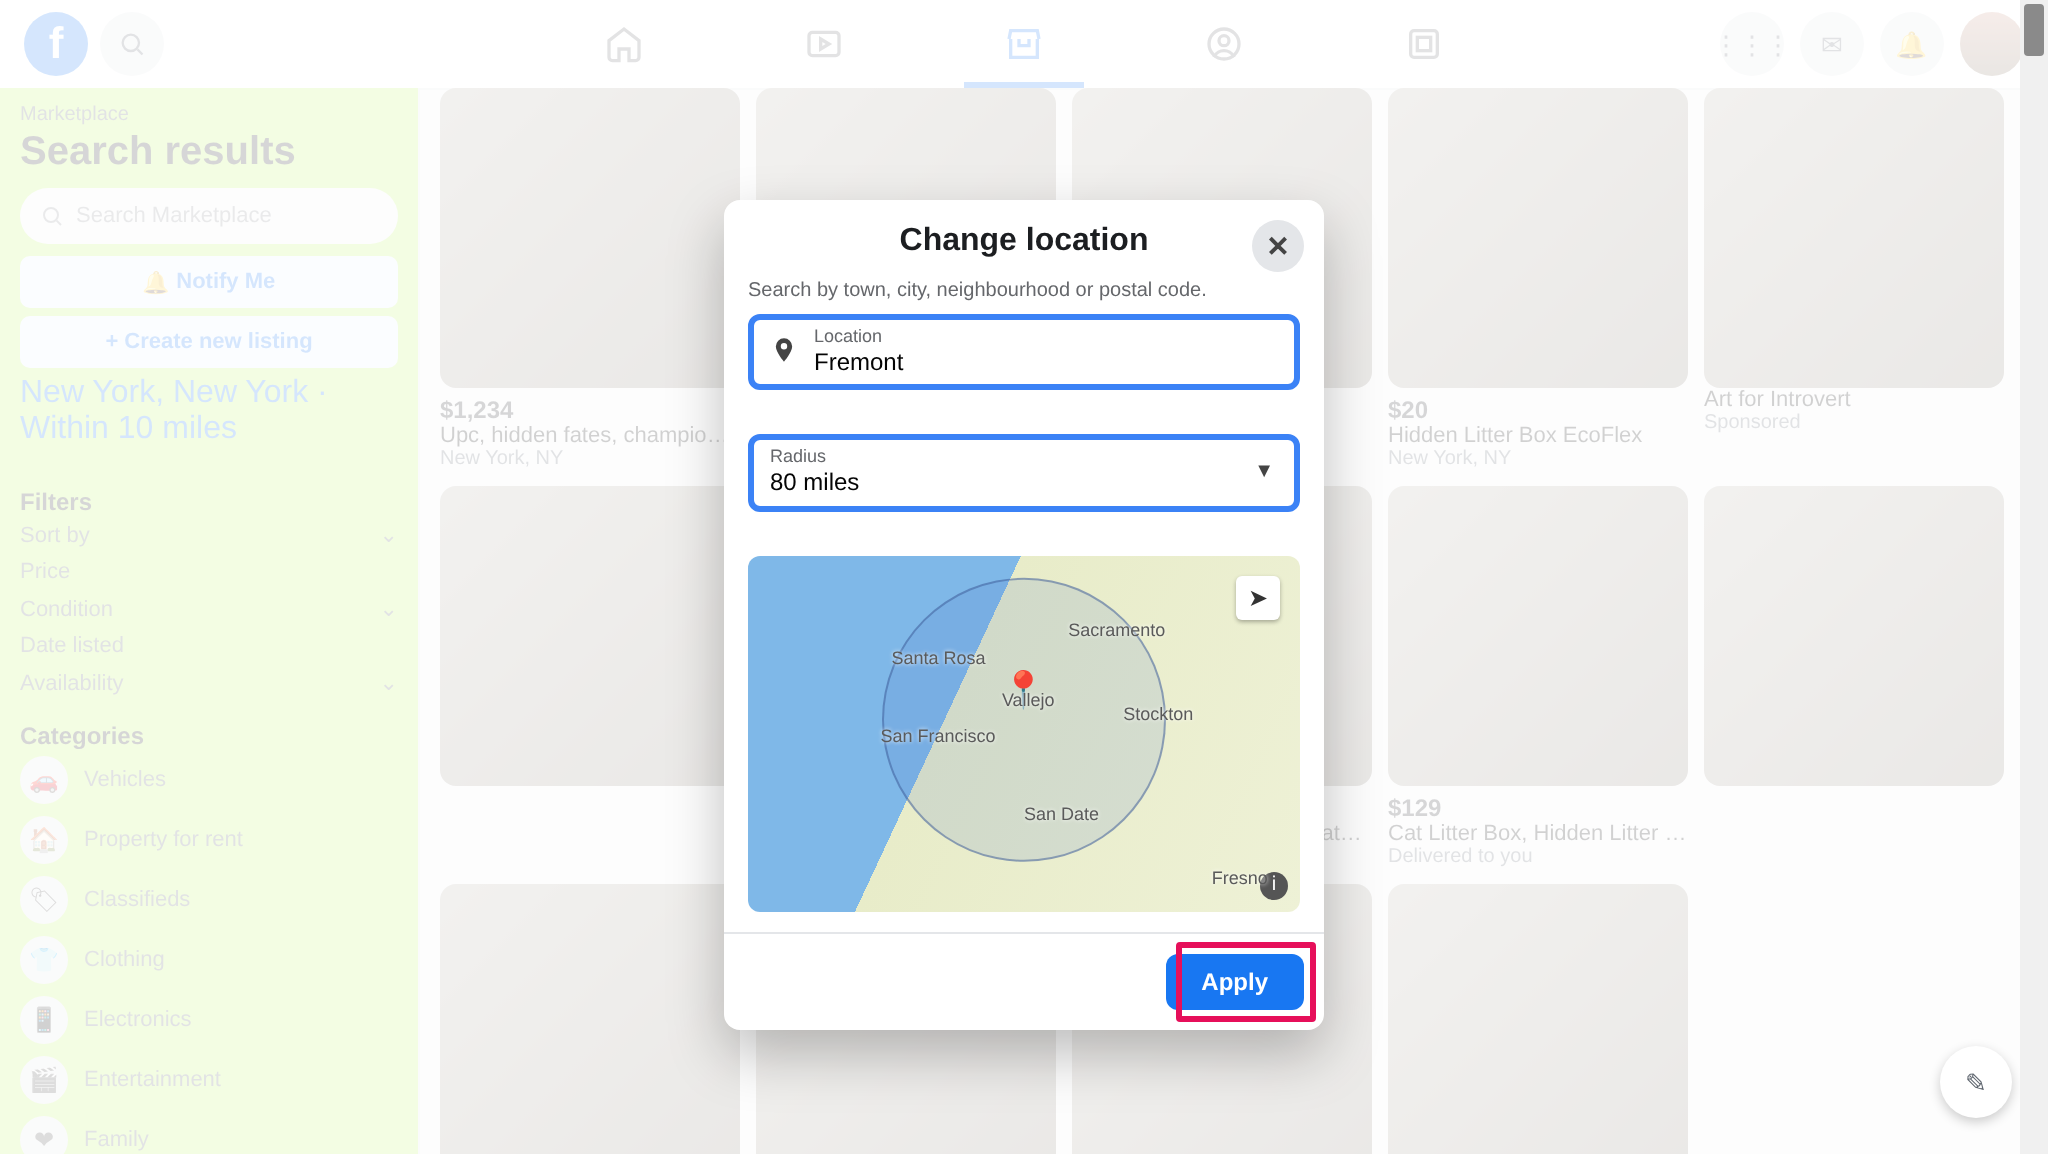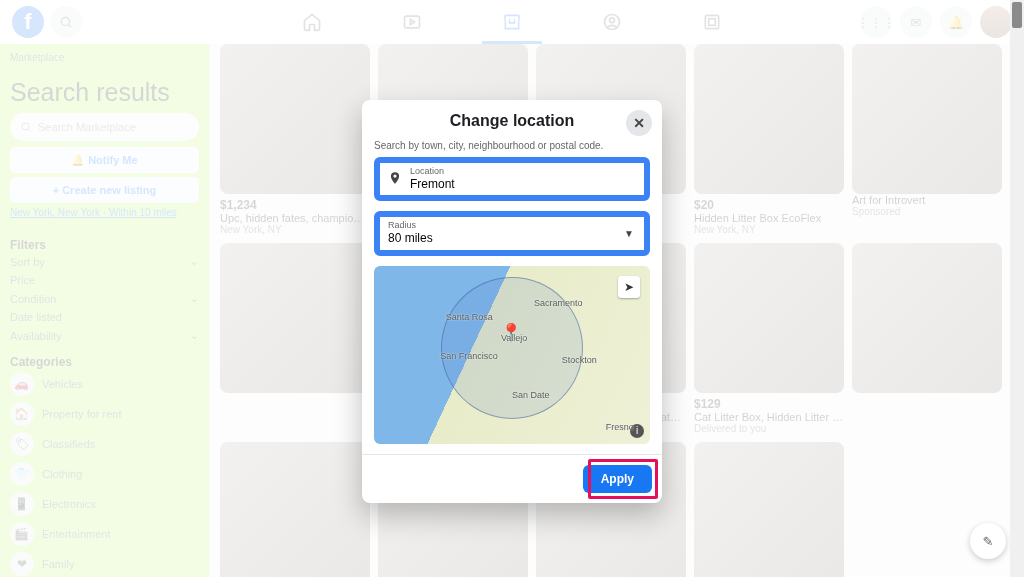--- a/index.html
+++ b/index.html
@@ -71,33 +71,33 @@
     position: absolute;
     top: 44px; left: 0; bottom: 0;
     width: 210px;
     padding: 6px 10px;
     background: #bef264;
     border-right: 1px solid #e4e6e9;
     box-sizing: border-box;
     overflow: hidden;
   }
   .sb-crumb { font-size: 10px; color: #606770; margin-top: 2px; }
-  .sb-title { font-size: 25px; font-weight: normal; margin: 15px 0 6px; }
+  .sb-title { font-size: 20px; font-weight: bold; margin: 2px 0 6px; }
   .sb-search {
     height: 28px; border-radius: 14px; background: #f0f2f5;
     display: flex; align-items: center; gap: 6px; padding: 0 10px;
     color: #8a8d91; font-size: 11px; margin-bottom: 6px;
   }
   .sb-btn {
     height: 26px; border-radius: 5px;
     background: #e7f3ff; color:#1877f2;
     display:flex; align-items:center; justify-content:center;
     font-size:11px; font-weight:600; margin-bottom:4px;
   }
-  .sb-link { font-size:10px; color:#1877f2; margin: 2px 0 20px; text-decoration: underline; }
+  .sb-link { font-size:16px; color:#1877f2; margin: 2px 0 20px; }
   .sb-section { font-size:12px; font-weight:600; margin-top:8px; }
   .sb-filter-row {
     display:flex; align-items:center; justify-content:space-between;
     font-size:11px; color:#606770; padding:3px 0;
   }
   .sb-price { display:flex; align-items:center; gap:4px; margin:2px 0 4px; font-size:10px; color:#606770;}
   .sb-price input { width:64px; height:22px; border:none; background:#f0f2f5; border-radius:4px; padding:0 6px; font-size:10px;}
   .cat-row { display:flex; align-items:center; gap:8px; font-size:11px; color:#606770; padding:3px 0;}
   .cat-icon { width:24px; height:24px; border-radius:50%; background:#e4e6e9; display:flex; align-items:center; justify-content:center; font-size:12px; color:#444;}
   
@@ -155,22 +155,22 @@
   }
   .modal-close {
     position:absolute; right:10px; top:10px;
     width:26px; height:26px; border-radius:50%;
     background:#e4e6e9; display:flex; align-items:center; justify-content:center;
     color:#444; font-size:14px; cursor:pointer;
   }
   .modal-body { padding: 0 12px; }
   .modal-hint { font-size:10px; color:#65676b; margin-bottom:6px; }
   .field {
-    border:6px solid #3b82f6; border-radius:6px;
-    padding:4px 8px; margin-bottom:10px;
+    border:3px solid #3b82f6; border-radius:6px;
+    padding:4px 8px; margin-bottom:22px;
     display:flex; align-items:center; gap:8px;
     position:relative;
   }
   .field .lbl { font-size:9px; color:#65676b; line-height:1.1;}
   .field .val { font-size:12px; color:#050505; line-height:1.2;}
   .field .col { display:flex; flex-direction:column; flex:1;}
   .field .pin { color:#444; }
   .field .caret { position:absolute; right:10px; top:50%; transform:translateY(-50%); color:#444; font-size:10px;}
   .map {
     width:100%; height:178px; border-radius:6px;
@@ -464,21 +464,21 @@
       </div>
       <div class="map">
         <div class="radius"></div>
         <div class="pin">📍</div>
         <div class="locate">➤</div>
         <div class="info">i</div>
         <div id="cities">
             <span class="city" style="left: 58%; top: 18%;">Sacramento</span>
             <span class="city" style="left: 26%; top: 26%;">Santa Rosa</span>
             <span class="city" style="left: 46%; top: 38%;">Vallejo</span>
-            <span class="city" style="left: 68%; top: 42%; margin-top: 15px;">Stockton</span>
+            <span class="city" style="left: 68%; top: 42%;">Stockton</span>
             <span class="city" style="left: 24%; top: 48%;">San Francisco</span>
             <span class="city" style="left: 50%; top: 70%;">San Date</span>
             <span class="city" style="left: 84%; top: 88%;">Fresno</span>
           </div>
       </div>
     </div>
     <div class="modal-foot" style="position:relative">
       <button class="apply-btn">Apply</button>
       <div class="highlight-box" style="right:4px; bottom:4px; width:64px; height:34px;"></div>
     </div>

